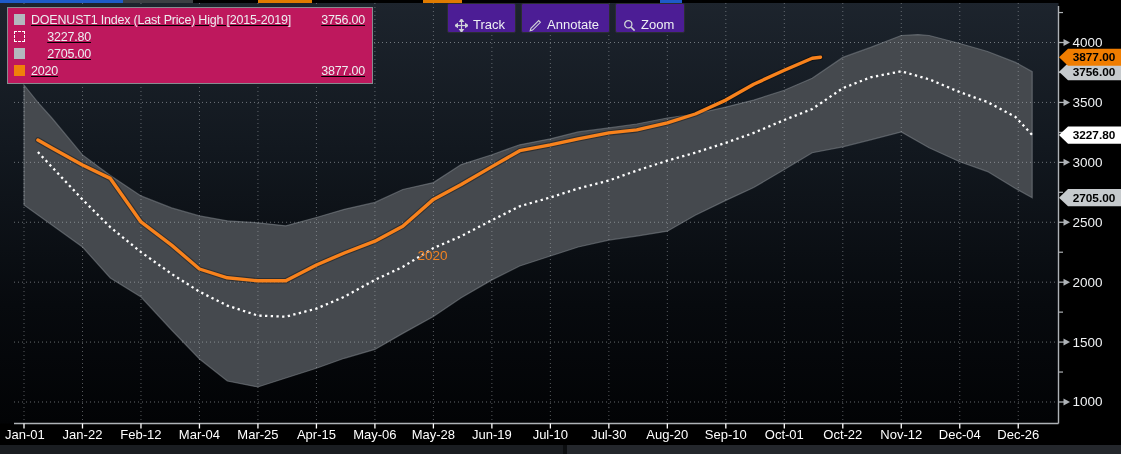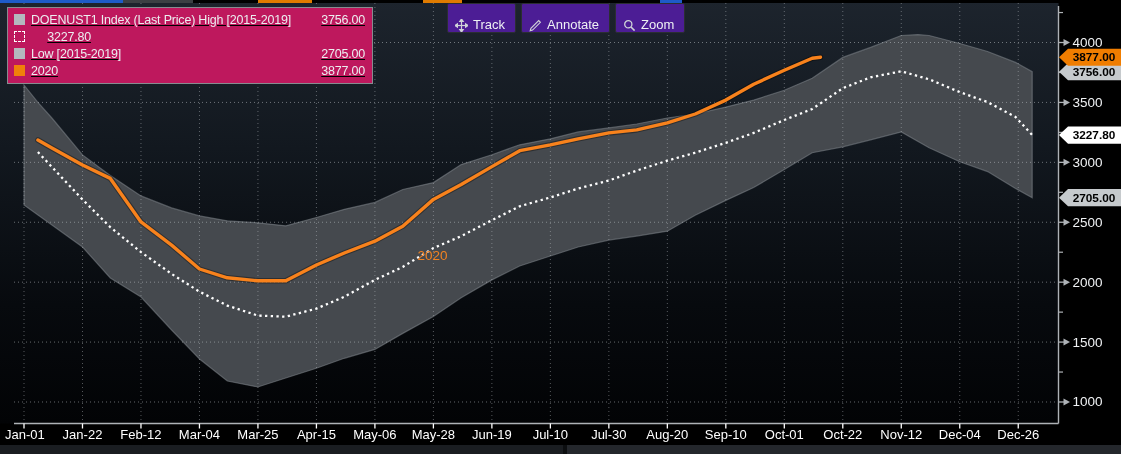--- a/index.html
+++ b/index.html
@@ -163,21 +163,20 @@
         <span class="lsw" style="background: rgb(180, 185, 190);"></span>
         <span class="llabel">DOENUST1 Index (Last Price) High [2015-2019]</span>
         <span class="lval">3756.00</span>
       </div>
       <div class="lrow">
         <span class="lsw dotted"></span>
         <span class="lval">3227.80</span>
       </div>
       <div class="lrow">
         <span class="lsw" style="background: rgb(180, 185, 190);"></span>
-        <span class="llabel">Low [2015-2019]</span>
         <span class="lval">2705.00</span>
       </div>
       <div class="lrow">
         <span class="lsw" style="background: rgb(240, 128, 10);"></span>
         <span class="llabel">2020</span>
         <span class="lval">3877.00</span>
       </div>
     </div>
   <div id="toolbar">
       <div class="tbtn">

